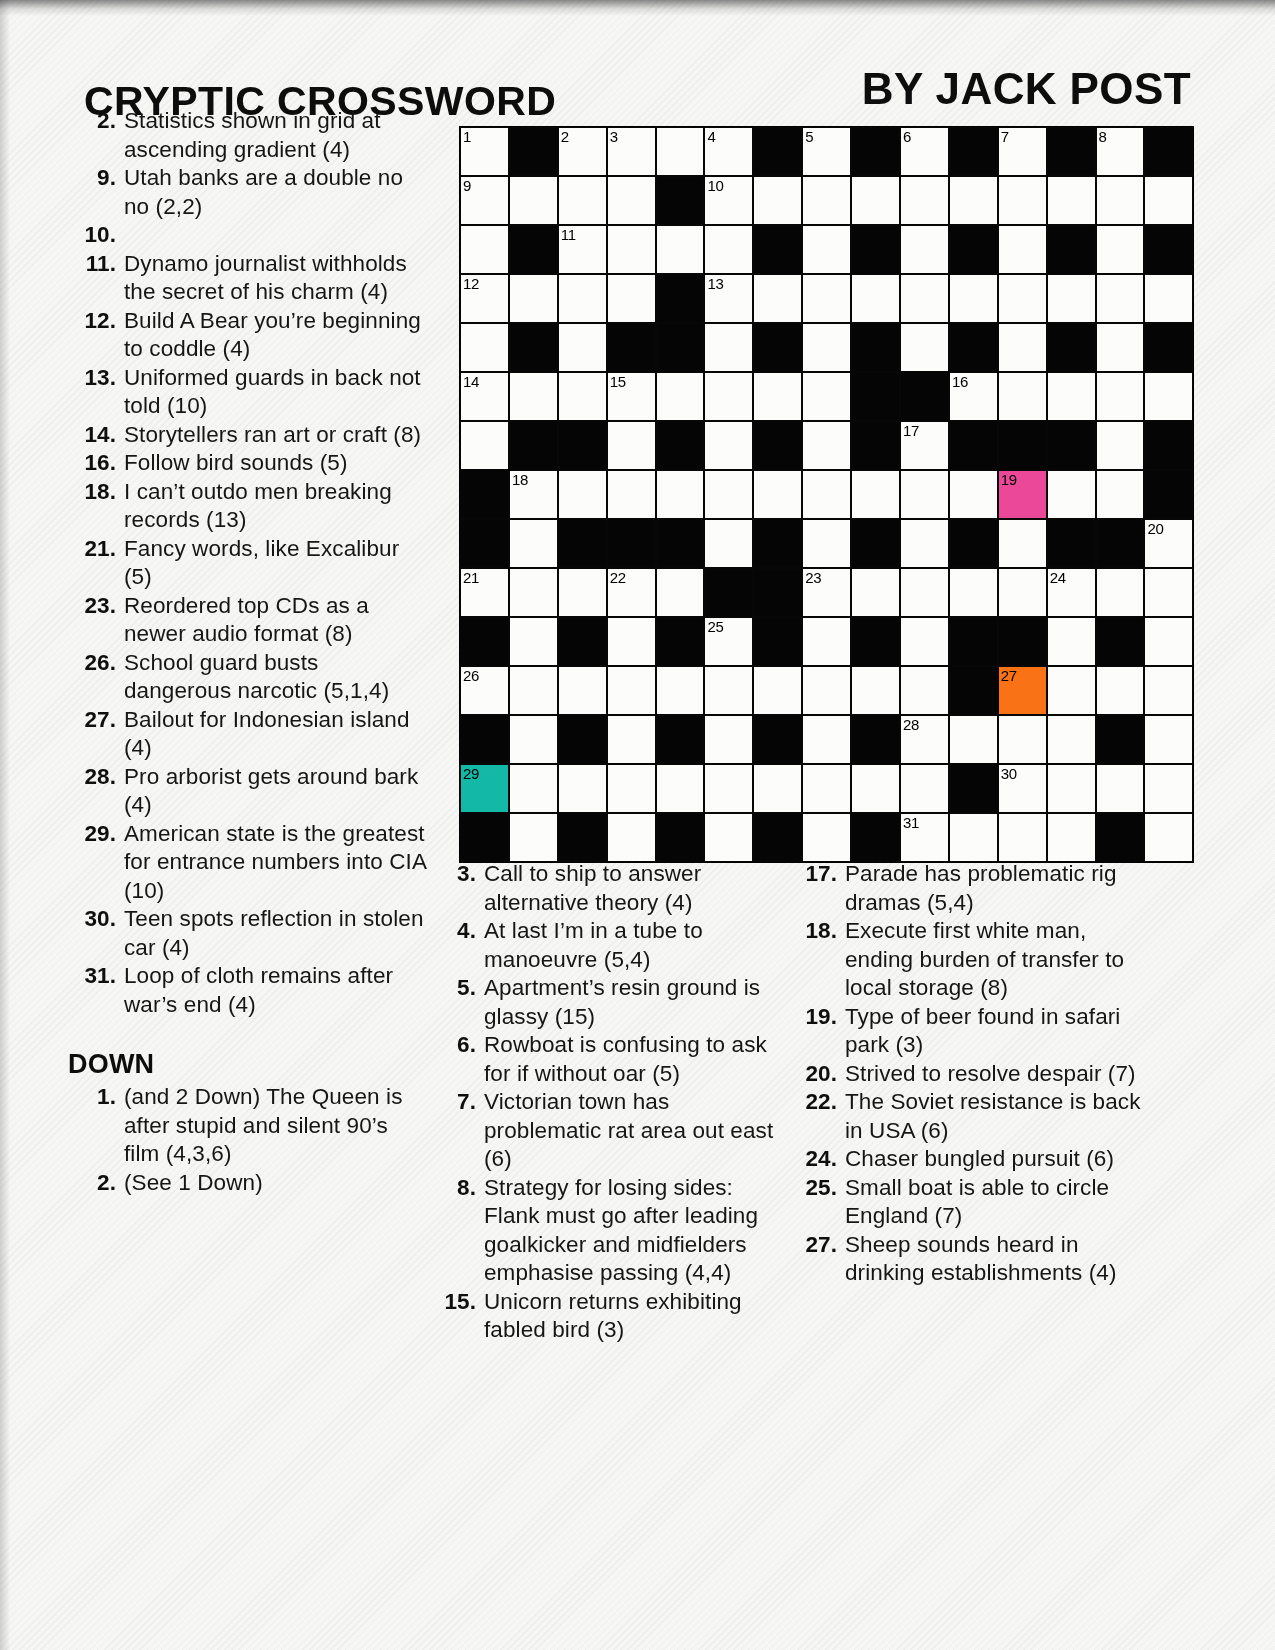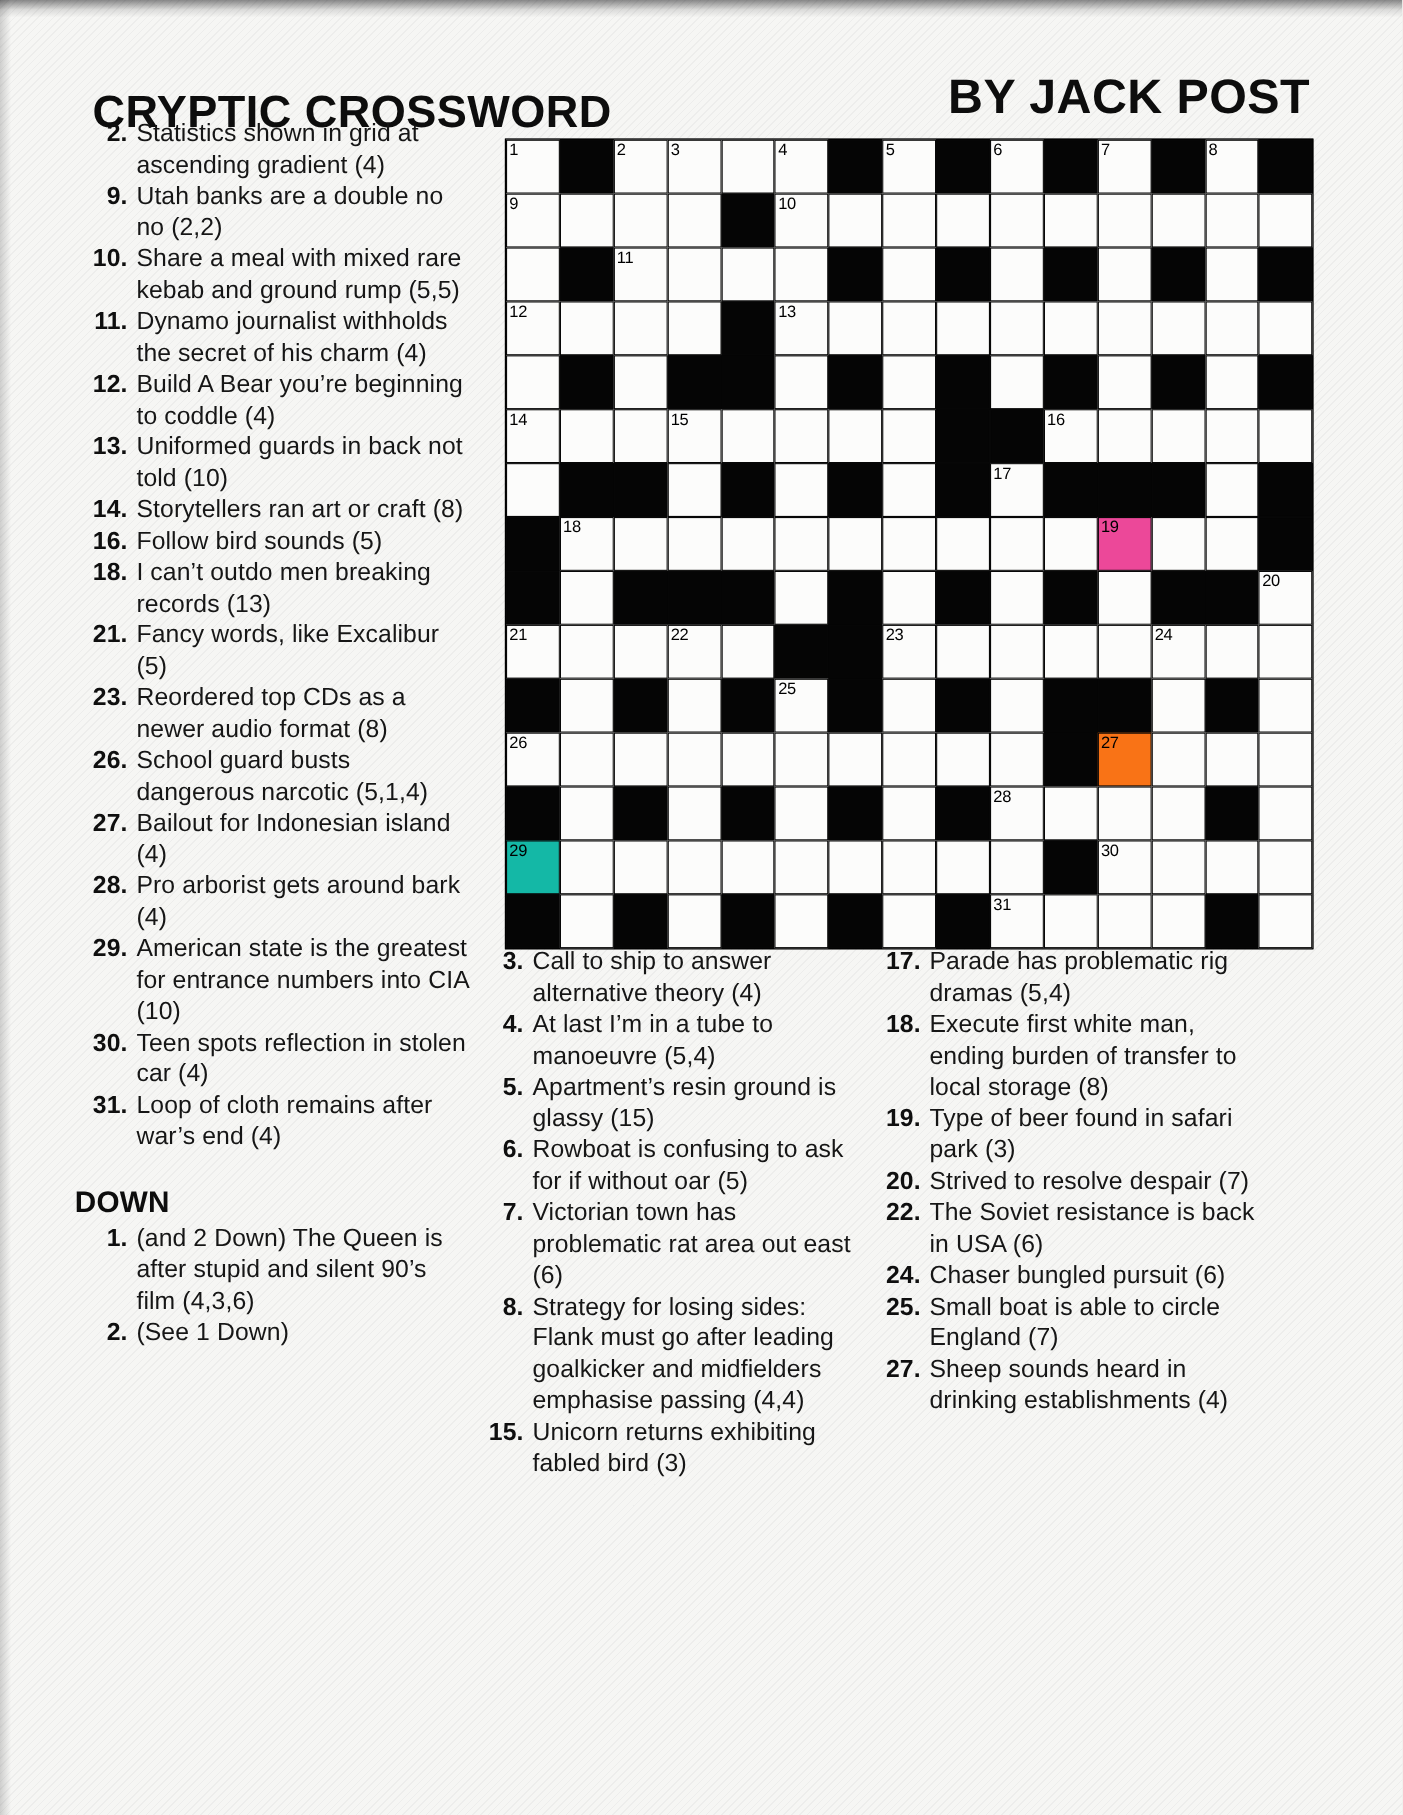--- a/index.html
+++ b/index.html
@@ -86,21 +86,20 @@
         <li>
           <span class="num">2.</span>
           <span class="txt">Statistics shown in grid at ascending gradient (4)</span>
         </li>
         <li>
           <span class="num">9.</span>
           <span class="txt">Utah banks are a double no no (2,2)</span>
         </li>
         <li>
           <span class="num">10.</span>
-          <span class="txt">Share a meal with mixed rare kebab and ground rump (5,5)</span>
         </li>
         <li>
           <span class="num">11.</span>
           <span class="txt">Dynamo journalist withholds the secret of his charm (4)</span>
         </li>
         <li>
           <span class="num">12.</span>
           <span class="txt">Build A Bear you’re beginning to coddle (4)</span>
         </li>
         <li>

